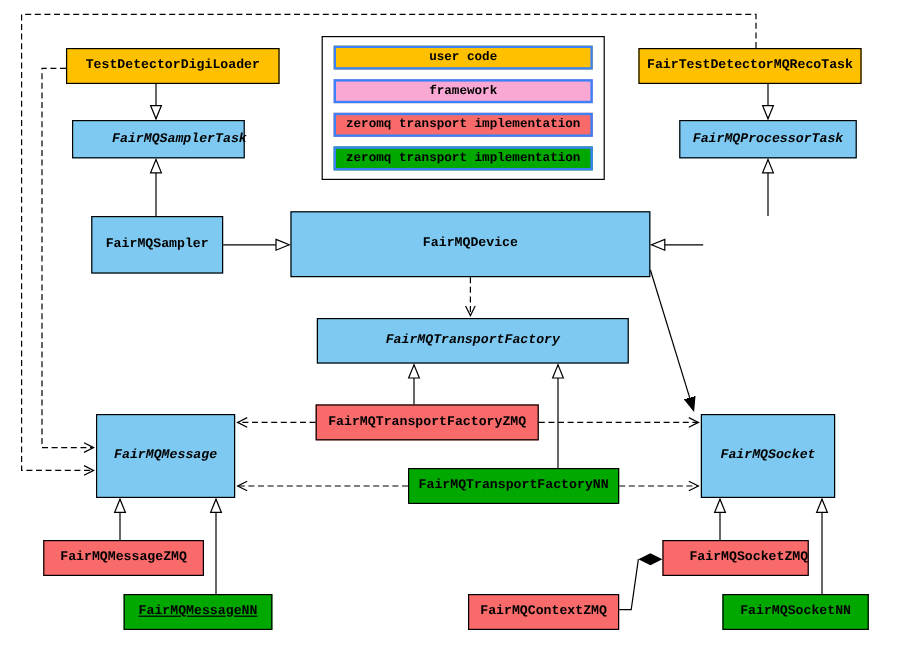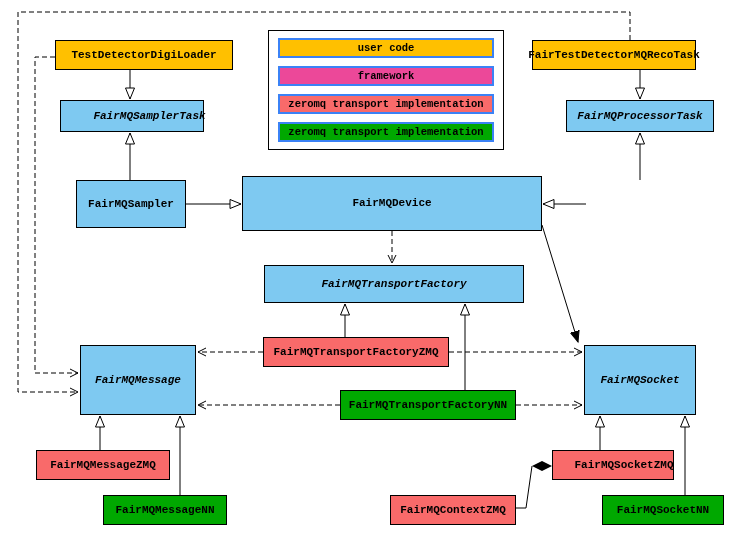--- a/index.html
+++ b/index.html
@@ -29,21 +29,21 @@
   .d { stroke-dasharray: 5 3; }
 </style>
 </head>
 <body>
 
 <div id="canvas">
 
   <div class="node" style="left: 55px; top: 40px; width: 178px; height: 30px; background-color: rgb(255, 192, 0);">
     <span class="lbl">TestDetectorDigiLoader</span>
   </div>
-  <div class="node" style="left: 532px; top: 40px; width: 164px; height: 30px; background-color: rgb(255, 192, 0);">
+  <div class="node" style="left: 532px; top: 40px; width: 186px; height: 30px; background-color: rgb(255, 192, 0);">
     <span class="lbl">FairTestDetectorMQRecoTask</span>
   </div>
   <div class="node abstract" style="left: 60px; top: 100px; width: 144px; height: 32px; background-color: rgb(126, 201, 241); padding-left: 35px;">
     <span class="lbl">FairMQSamplerTask</span>
   </div>
   <div class="node abstract" style="left: 566px; top: 100px; width: 148px; height: 32px; background-color: rgb(126, 201, 241);">
     <span class="lbl">FairMQProcessorTask</span>
   </div>
   <div class="node" style="left: 76px; top: 180px; width: 110px; height: 48px; background-color: rgb(126, 201, 241);">
     <span class="lbl">FairMQSampler</span>
@@ -62,38 +62,38 @@
   </div>
   <div class="node abstract" style="left: 80px; top: 345px; width: 116px; height: 70px; background-color: rgb(126, 201, 241);">
     <span class="lbl">FairMQMessage</span>
   </div>
   <div class="node abstract" style="left: 584px; top: 345px; width: 112px; height: 70px; background-color: rgb(126, 201, 241);">
     <span class="lbl">FairMQSocket</span>
   </div>
   <div class="node" style="left: 36px; top: 450px; width: 134px; height: 30px; background-color: rgb(249, 106, 106);">
     <span class="lbl">FairMQMessageZMQ</span>
   </div>
-  <div class="node" style="left: 103px; top: 495px; width: 124px; height: 30px; background-color: rgb(0, 168, 0);">
+  <div class="node" style="left: 103px; top: 495px; width: 124px; height: 30px; background-color: rgb(0, 168, 0); text-decoration: underline;">
     <span class="lbl">FairMQMessageNN</span>
   </div>
   <div class="node" style="left: 390px; top: 495px; width: 126px; height: 30px; background-color: rgb(249, 106, 106);">
     <span class="lbl">FairMQContextZMQ</span>
   </div>
   <div class="node" style="left: 552px; top: 450px; width: 122px; height: 30px; background-color: rgb(249, 106, 106); padding-left: 22px;">
     <span class="lbl">FairMQSocketZMQ</span>
   </div>
   <div class="node" style="left: 602px; top: 495px; width: 122px; height: 30px; background-color: rgb(0, 168, 0);">
     <span class="lbl">FairMQSocketNN</span>
   </div>
 
   <div class="legend">
     <div class="legend-row" style="background-color: rgb(255, 192, 0);">
       <span>user code</span>
     </div>
-    <div class="legend-row" style="background-color: #ec4899;">
+    <div class="legend-row" style="background-color: #f9a8d4;">
       <span>framework</span>
     </div>
     <div class="legend-row" style="background-color: rgb(249, 106, 106);">
       <span>zeromq transport implementation</span>
     </div>
     <div class="legend-row" style="background-color: rgb(0, 168, 0);">
       <span>zeromq transport implementation</span>
     </div>
   </div>
 

